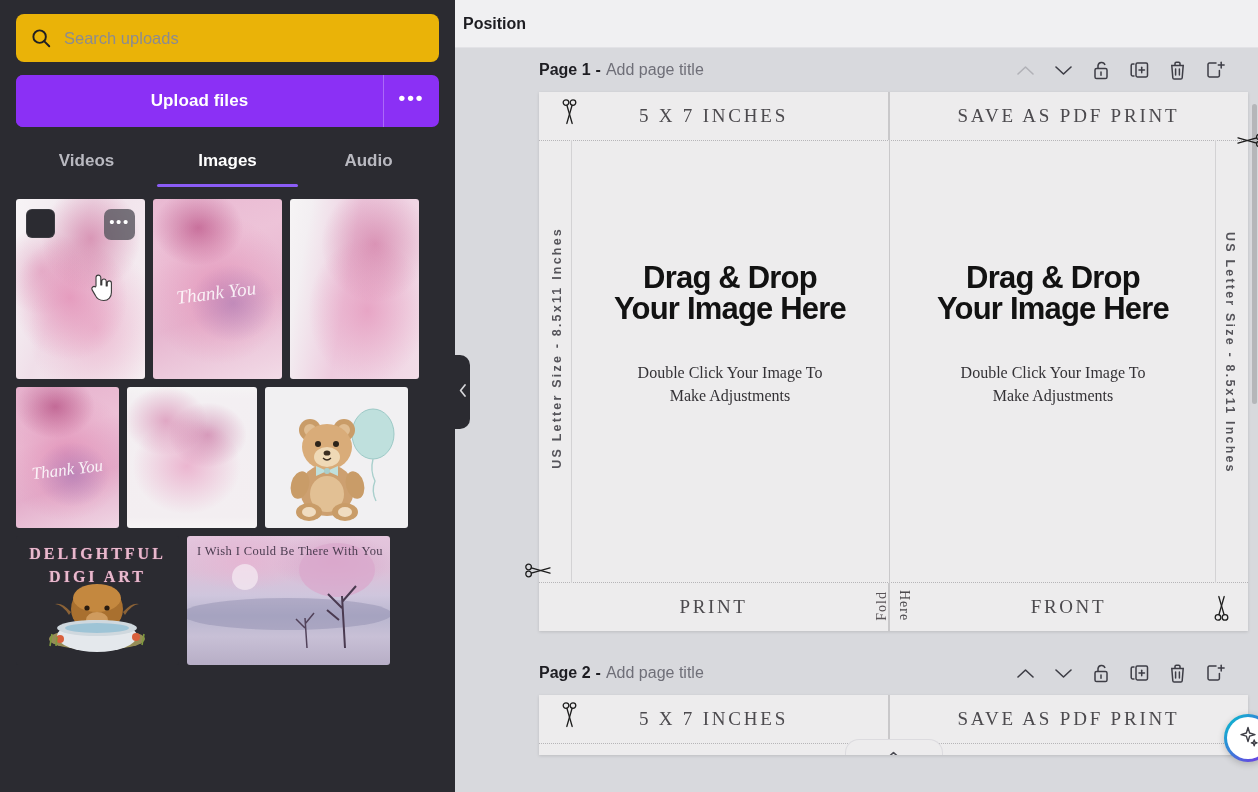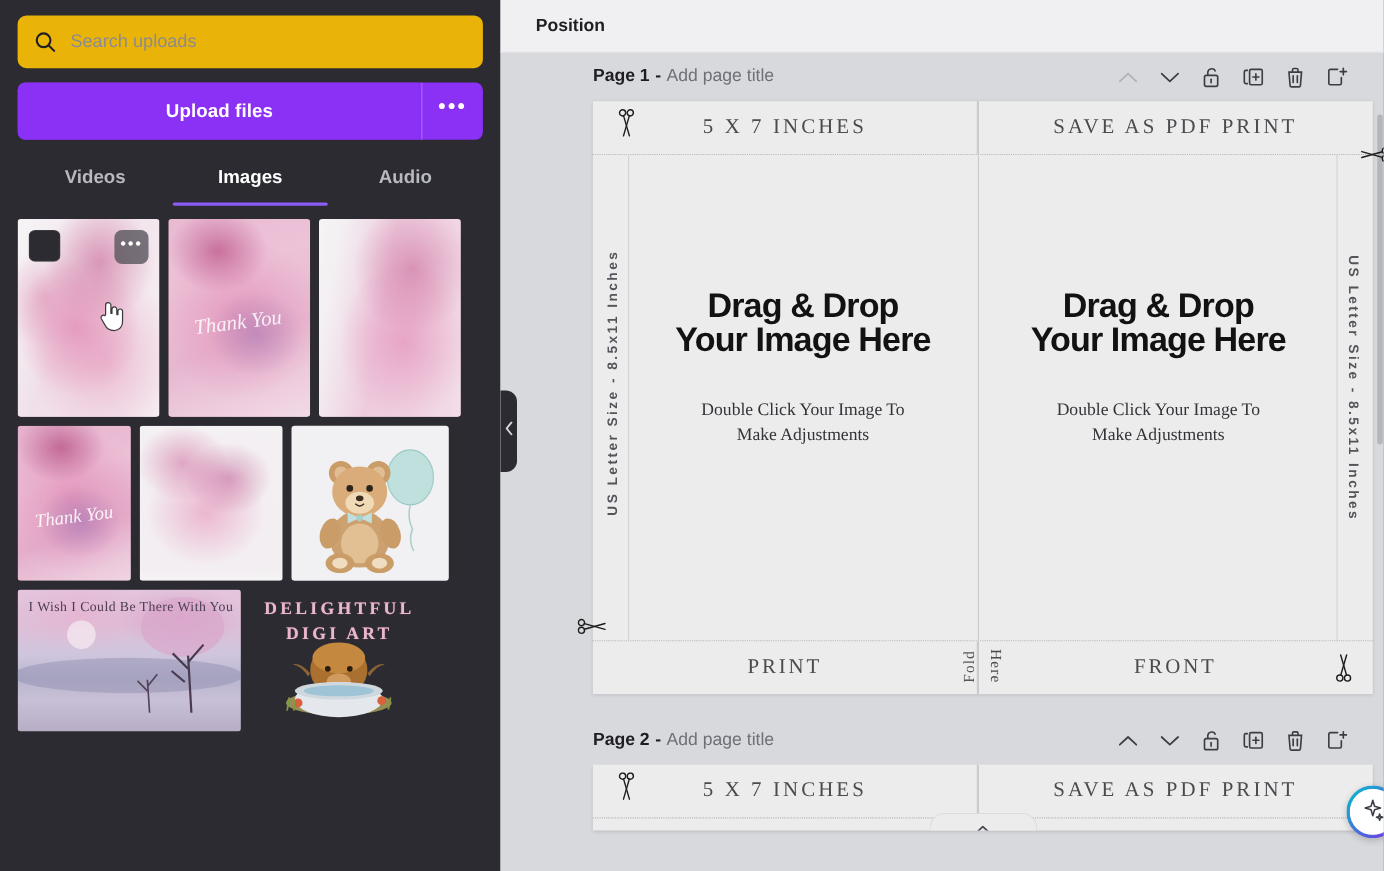--- a/index.html
+++ b/index.html
@@ -214,21 +214,21 @@
     display: flex; align-items: center; justify-content: center;
     cursor: pointer;
     z-index: 9;
   }
 
   
   .editor { flex: 1; height: 792px; position: relative; background: #d8d9dd; }
   .topbar {
     height: 48px; background: #f0f0f2;
     display: flex; align-items: center;
-    padding-left: 32px;
+    padding-left: 8px;
     border-bottom: 1px solid #e2e2e6;
   }
   .topbar-title { font-size: 16px; font-weight: bold; color: #1d1d22; }
 
   .scroll-area {
     position: absolute; top: 48px; left: 0; right: 0; bottom: 0;
     background: #d8d9dd;
     overflow: hidden;
   }
 
@@ -478,48 +478,48 @@
             <path d="M58 71 q4 4 8 0" stroke="#3a2d20" stroke-width="1.2" fill="none"></path>
 
             <path d="M62 84 l-11 -5 v10 z" fill="#bfe0dd"></path>
               <path d="M62 84 l11 -5 v10 z" fill="#bfe0dd"></path>
             <circle cx="62" cy="84" r="3" fill="#a9cfcc"></circle>
           </svg>
         </div>
       </div>
 
       <div class="trow">
-        <div class="thumb wish" style="width:203px;height:129px;">
-          <svg class="ov" viewBox="0 0 203 129">
-            <circle cx="58" cy="41" r="13" fill="#f4e9f2" fill-opacity=".75"></circle>
-            <ellipse cx="100" cy="78" rx="105" ry="16" fill="#8e8cae" fill-opacity=".45"></ellipse>
-            <ellipse cx="150" cy="34" rx="38" ry="27" fill="#d9a8cc" fill-opacity=".75"></ellipse>
-            <path d="M158 112 l-3 -52 M155 72 l-14 -14 M155 66 l14 -16 M152 84 l-12 -10" stroke="#4a3a50" stroke-width="2" fill="none"></path>
-            <path d="M120 112 l-2 -30 M118 92 l-9 -9 M118 88 l9 -11" stroke="#52425a" stroke-width="1.5" fill="none"></path>
-          </svg>
-          <div class="wish-text">I Wish I Could Be There With You</div>
-        </div>
         <div class="thumb digi" style="width:163px;height:129px;">
           <div class="digi-title">DELIGHTFUL DIGI ART</div>
           <svg class="ov" viewBox="0 0 163 129">
             <ellipse cx="81" cy="103" rx="48" ry="11" fill="#b9ad63" fill-opacity=".75"></ellipse>
             <path d="M55 76 q-9 -10 -16 -8 q8 1 14 11z" fill="#8b6236"></path>
             <path d="M107 76 q9 -10 16 -8 q-8 1 -14 11z" fill="#8b6236"></path>
             <ellipse cx="81" cy="73" rx="26" ry="24" fill="#a9702f"></ellipse>
             <ellipse cx="81" cy="62" rx="24" ry="14" fill="#c4883f"></ellipse>
             <ellipse cx="81" cy="84" rx="11" ry="8" fill="#cf9b5e"></ellipse>
             <circle cx="71" cy="72" r="2.6" fill="#2a1c10"></circle>
               <circle cx="91" cy="72" r="2.6" fill="#2a1c10"></circle>
             <ellipse cx="81" cy="100" rx="40" ry="16" fill="#e4e8ec"></ellipse>
             <ellipse cx="81" cy="92" rx="40" ry="8" fill="#cfd8de"></ellipse>
             <ellipse cx="81" cy="92" rx="32" ry="5" fill="#9ec4d6"></ellipse>
             <circle cx="44" cy="103" r="4" fill="#d9603c"></circle>
               <circle cx="120" cy="101" r="4" fill="#d9603c"></circle>
             <path d="M34 110 l2 -12 M40 110 l1 -9 M126 109 l2 -11" stroke="#7f9a3e" stroke-width="1.6"></path>
           </svg>
+        </div>
+        <div class="thumb wish" style="width:203px;height:129px;">
+          <svg class="ov" viewBox="0 0 203 129">
+            <circle cx="58" cy="41" r="13" fill="#f4e9f2" fill-opacity=".75"></circle>
+            <ellipse cx="100" cy="78" rx="105" ry="16" fill="#8e8cae" fill-opacity=".45"></ellipse>
+            <ellipse cx="150" cy="34" rx="38" ry="27" fill="#d9a8cc" fill-opacity=".75"></ellipse>
+            <path d="M158 112 l-3 -52 M155 72 l-14 -14 M155 66 l14 -16 M152 84 l-12 -10" stroke="#4a3a50" stroke-width="2" fill="none"></path>
+            <path d="M120 112 l-2 -30 M118 92 l-9 -9 M118 88 l9 -11" stroke="#52425a" stroke-width="1.5" fill="none"></path>
+          </svg>
+          <div class="wish-text">I Wish I Could Be There With You</div>
         </div>
       </div>
     </div>
 
     <div class="collapse-handle">
       <span>
         <svg width="8" height="13" viewBox="0 0 8 13" fill="none" stroke="#d6d6da" stroke-width="1.7" stroke-linecap="round" stroke-linejoin="round">
           <polyline points="6,1 1.6,6.5 6,12"></polyline>
         </svg>
       </span>

